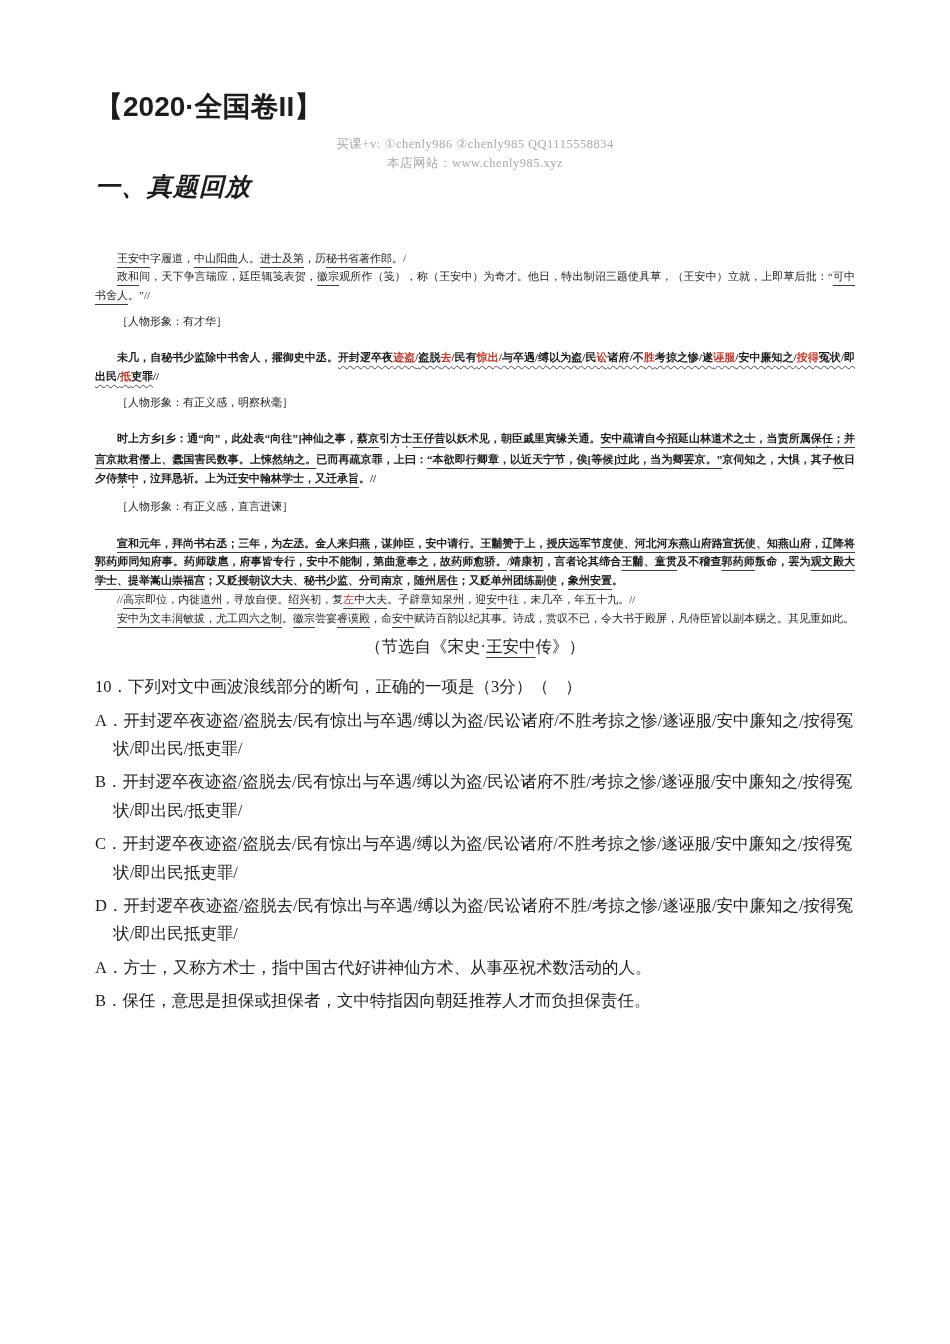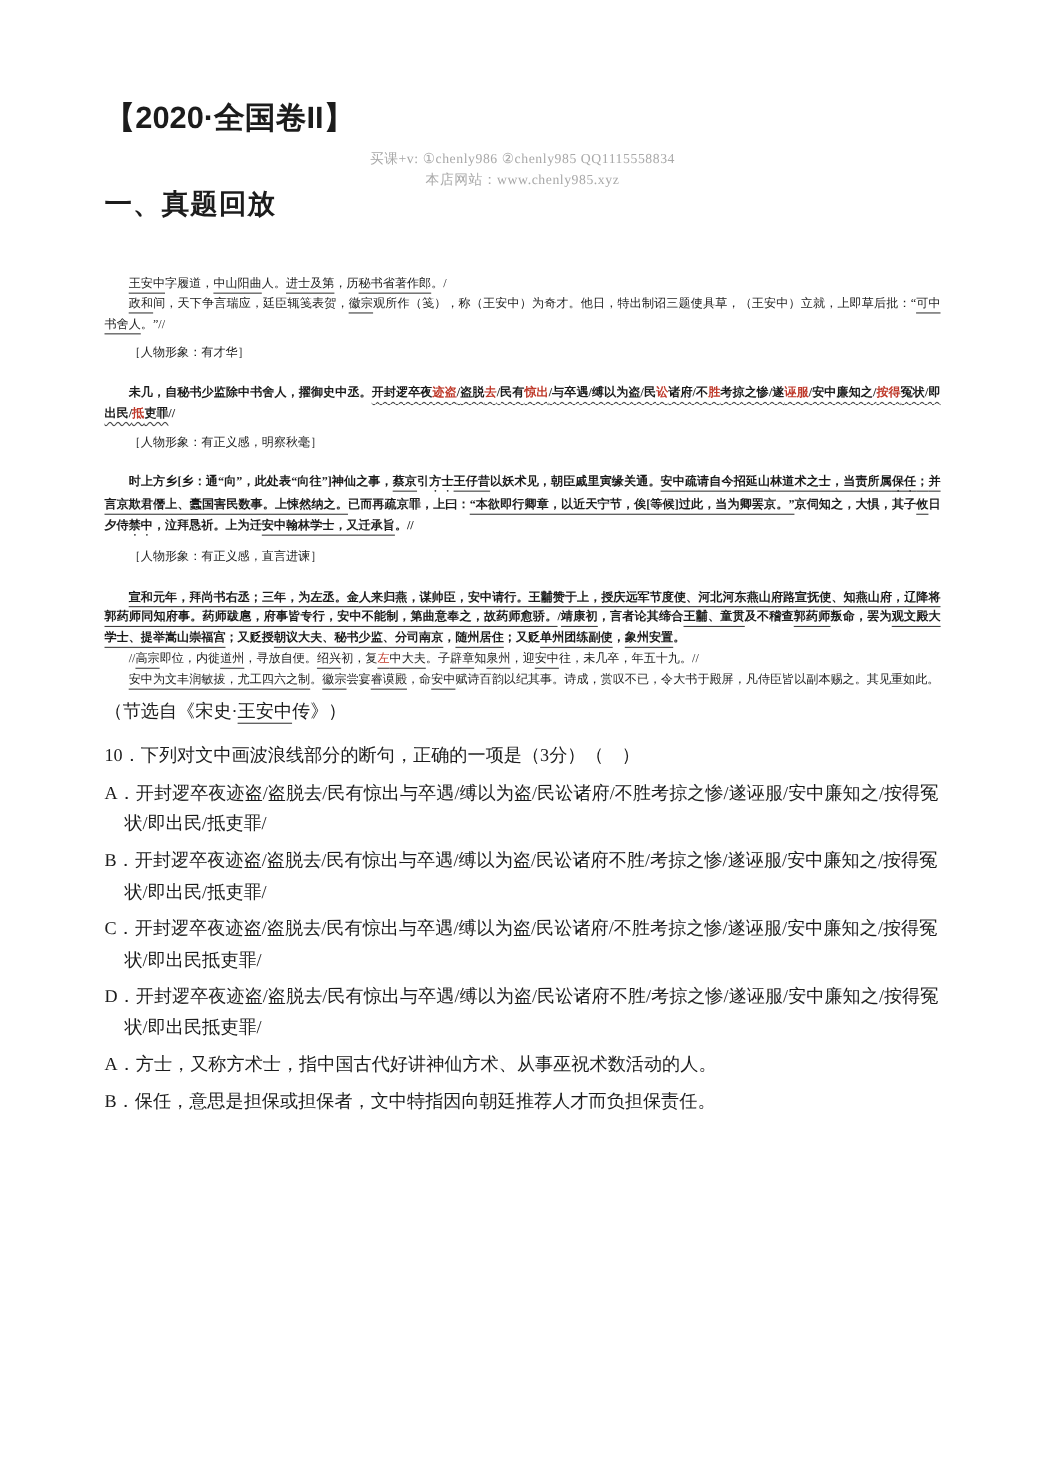--- a/index.html
+++ b/index.html
@@ -17,40 +17,40 @@
     font-size:12.5px; line-height:1.55; color:var(--wm); letter-spacing:.5px;margin-top:40px;
   }
   .doc-title {
     margin:90px 0 0 0;
     font-family:"Liberation Sans","DejaVu Sans",sans-serif;
     font-weight:bold; font-size:28px; line-height:1.2;
   }
   .section-heading {
     margin:47px 0 0 0;
     font-family:"Liberation Sans","DejaVu Sans",sans-serif;
-    font-weight:bold; font-size:25px; line-height:1.2; letter-spacing:1px;
+    font-weight:bold; font-size:25px; line-height:1.2; letter-spacing:1px;font-style:italic;
   }
   .passage { margin-top:48px; font-size:11px; line-height:1.7; text-align:justify; }
   .para { margin:0; text-indent:2em; }
   .note { margin:7px 0 9px 0; text-indent:2em; }
   .note + .para { margin-top:18px;font-weight:bold; }
   .seg-u {
     text-decoration:underline; text-decoration-thickness:1px;
     text-underline-offset:5px; text-decoration-color:#3d3d3d;
   }
   .seg-w {
     text-decoration:underline wavy; text-decoration-thickness:1px;
     text-underline-offset:4px; text-decoration-color:#4a4a4a;
   }
   .seg-r { color:var(--red); }
   .seg-d {
     -webkit-text-emphasis:filled dot #333; text-emphasis:filled dot #333;
     -webkit-text-emphasis-position:under right; text-emphasis-position:under right;
   }
-  .source { margin-top:6px; text-align:left; font-size:16.5px; line-height:1.7; }
+  .source { margin-top:6px; text-align:center; font-size:16.5px; line-height:1.7; }
   .questions { margin-top:12px; font-size:16.5px; line-height:1.72; }
   .q-stem { margin:12px 0 4px 0; }
   .q-option { margin:5px 0 0 0; padding-left:1.1em; text-indent:-1.1em; }
 </style>
 </head>
 <body>
 
 <div class="page">
 
   <div class="watermark">

